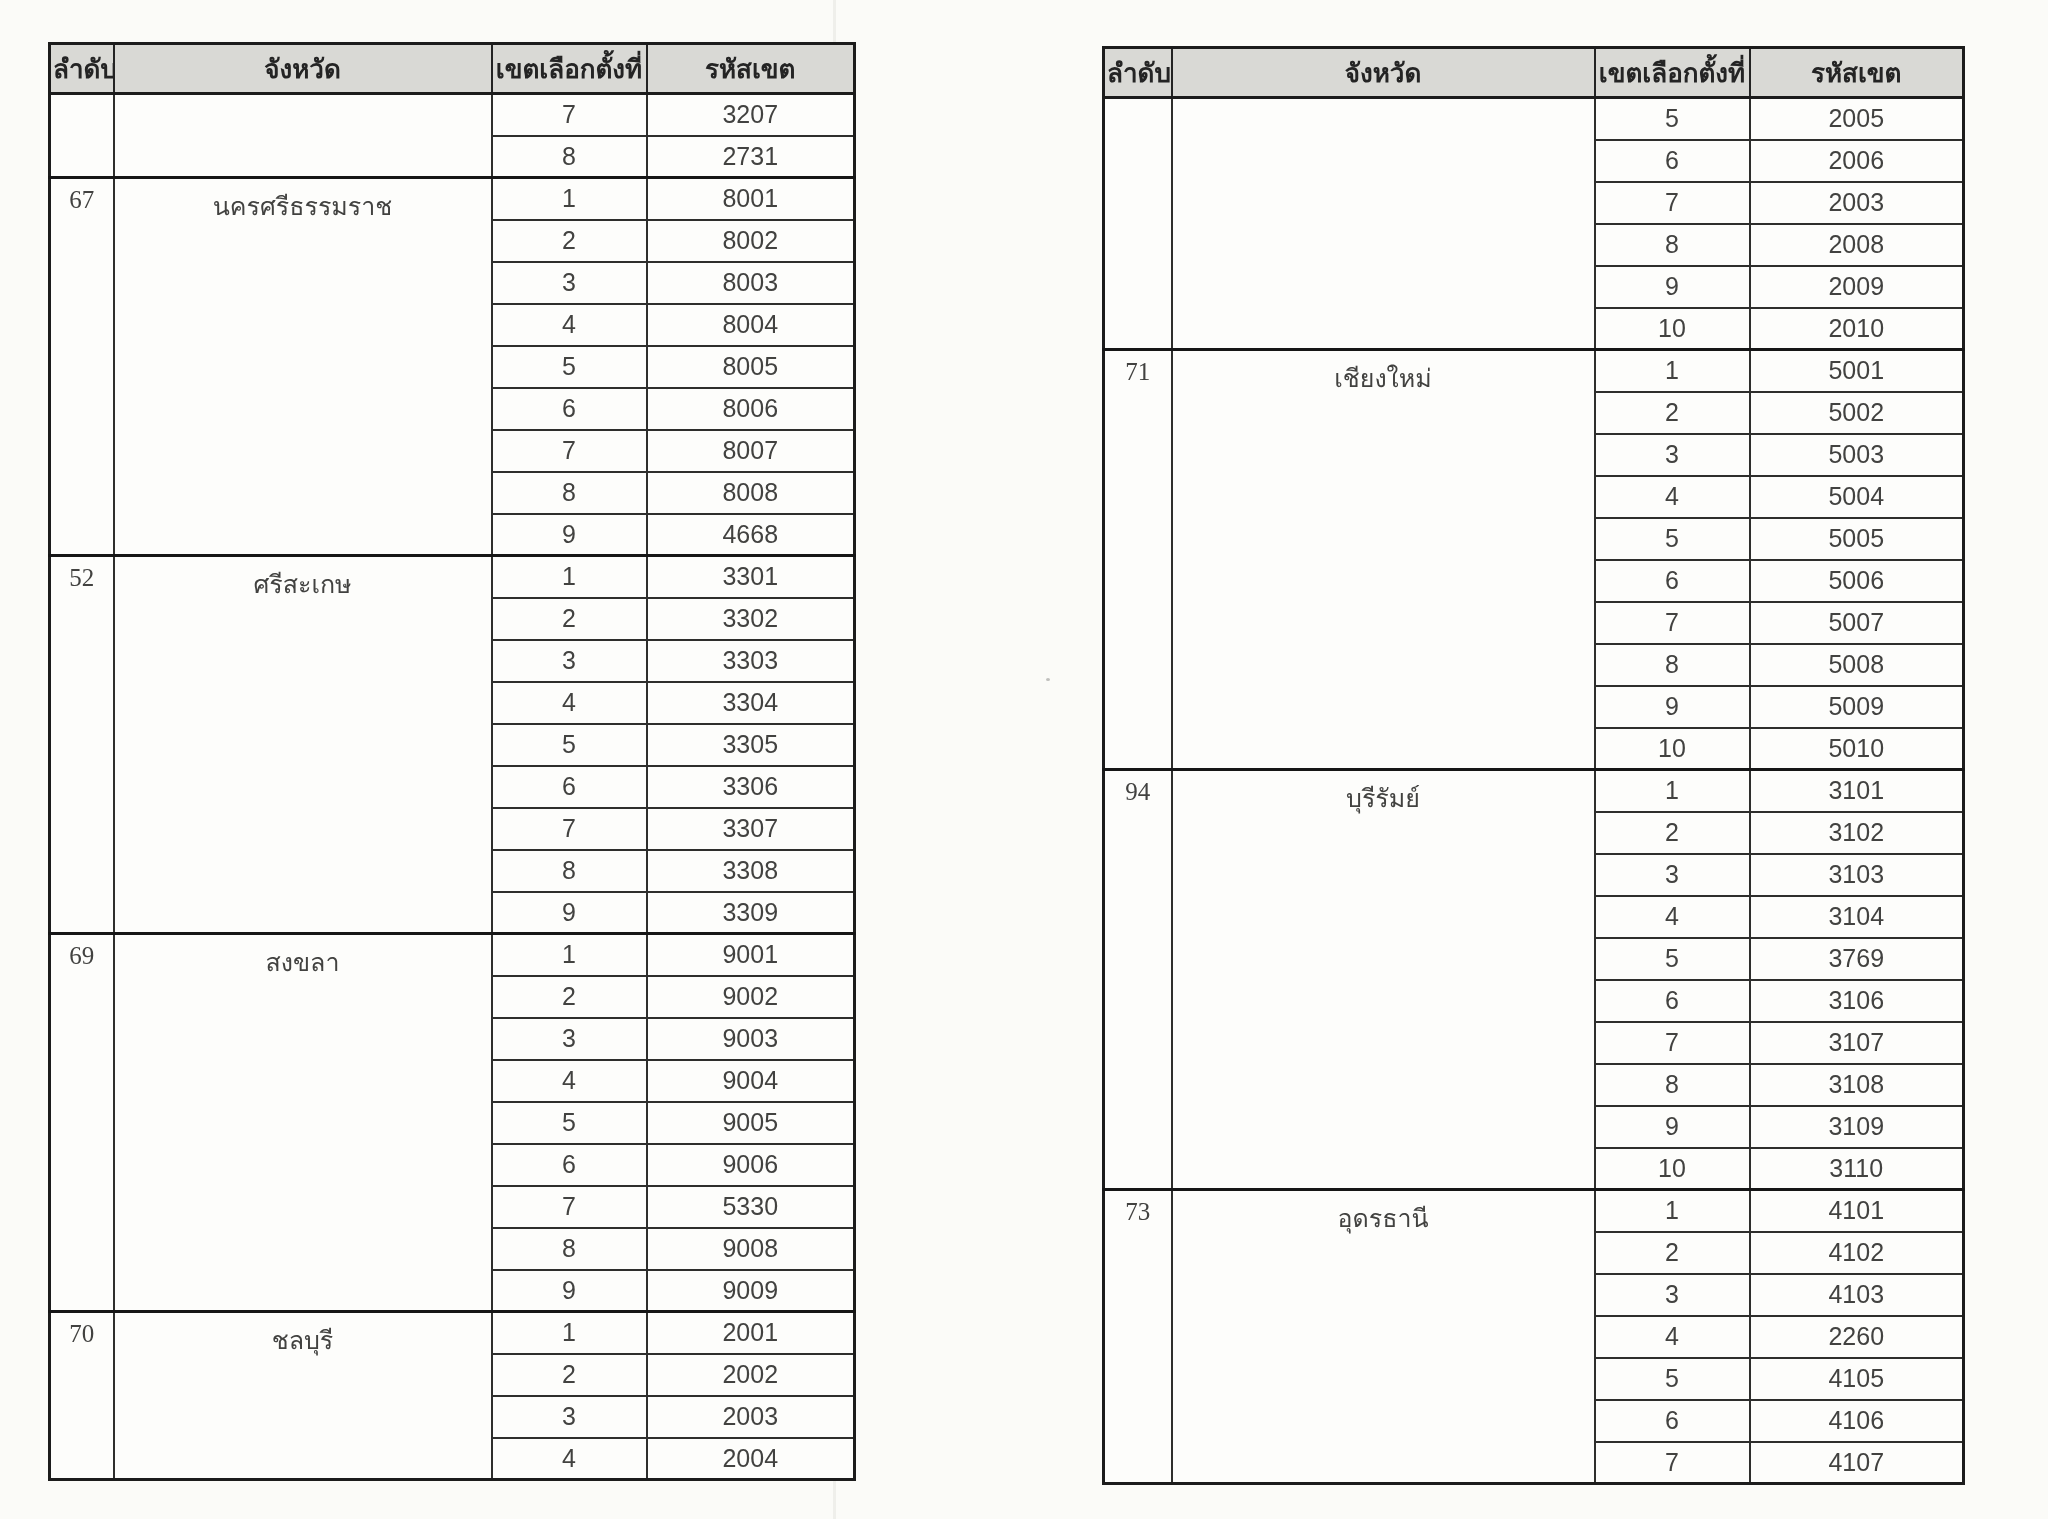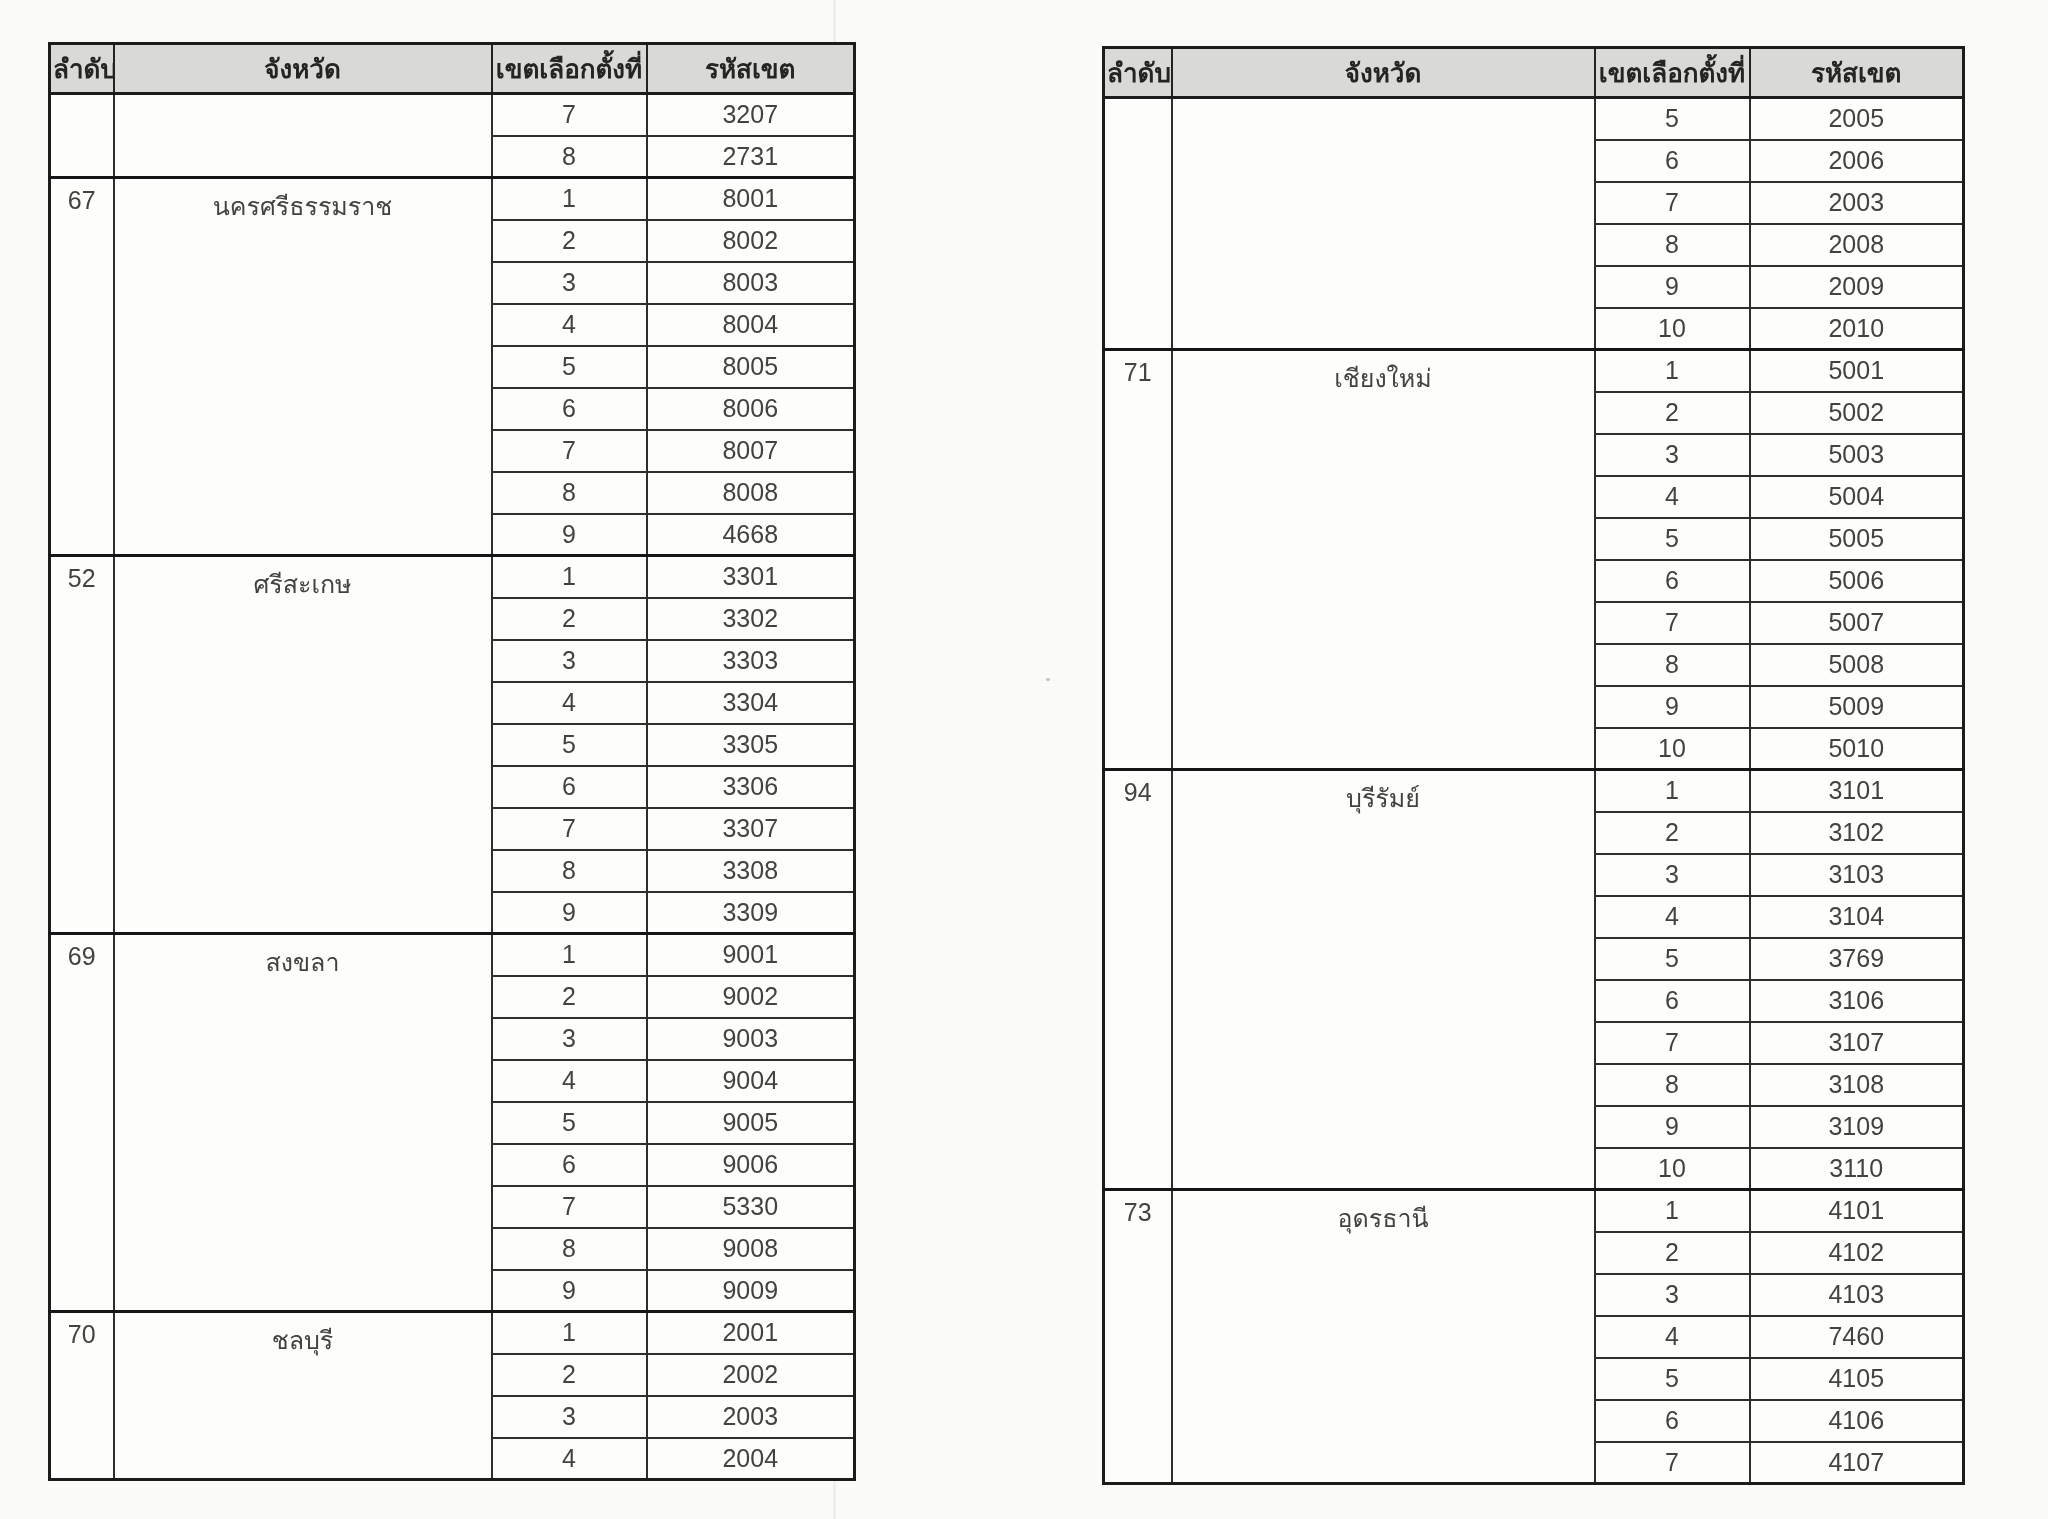--- a/index.html
+++ b/index.html
@@ -63,20 +63,21 @@
     overflow: hidden;
     white-space: nowrap;
     color: #424240;
   }
   table.sheet tbody tr { height: 42px; }
   table.sheet td.order-cell,
   table.sheet td.province-cell {
     vertical-align: top;
     padding-top: 7px;
     background: #fdfdfb;
+    font-family: Liberation Serif, serif;
   }
   table.sheet tr.group-start td {
     border-top: 3px solid #161616;
   }
 </style>
 </head>
 <body>
 
 <div class="page">
   <div class="fold-line"></div>
@@ -380,21 +381,21 @@
         <tr>
           <td>2</td>
           <td>4102</td>
         </tr>
         <tr>
           <td>3</td>
           <td>4103</td>
         </tr>
         <tr>
           <td>4</td>
-          <td>7460</td>
+          <td>2260</td>
         </tr>
         <tr>
           <td>5</td>
           <td>4105</td>
         </tr>
         <tr>
           <td>6</td>
           <td>4106</td>
         </tr>
         <tr>

